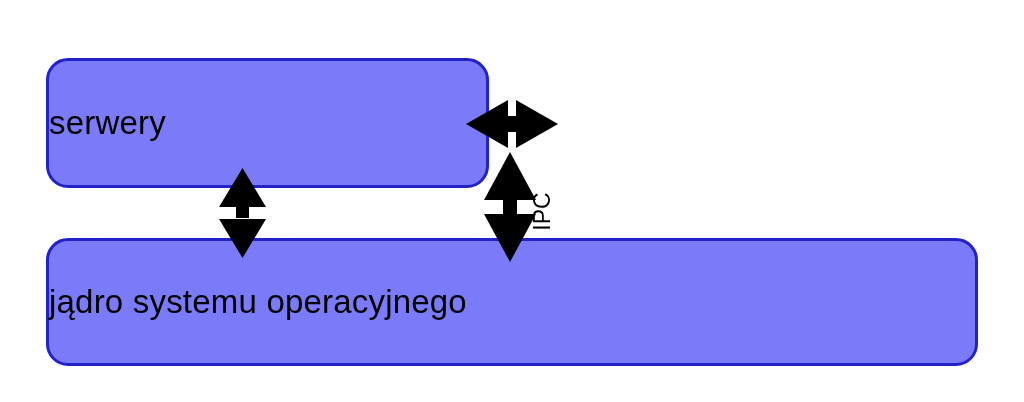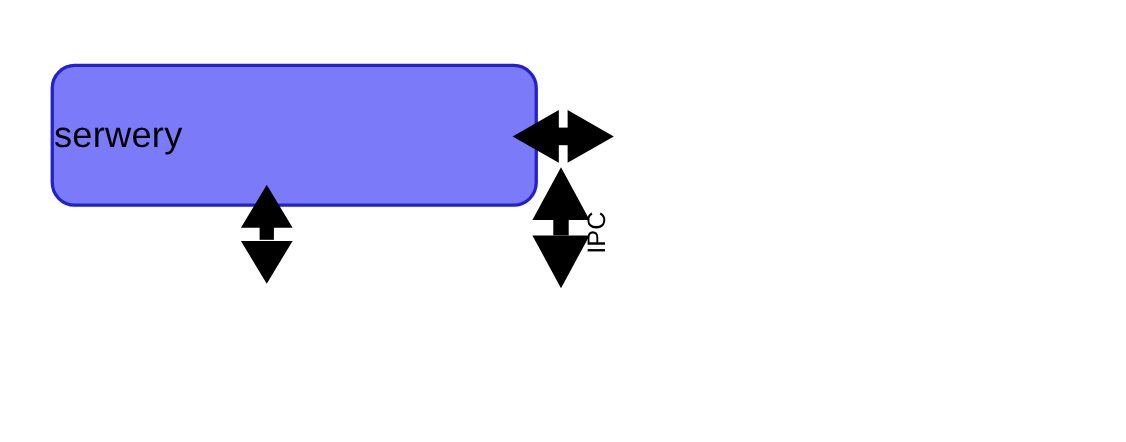--- a/index.html
+++ b/index.html
@@ -88,20 +88,23 @@
 </head>
 <body>
 
 <div id="canvas">
 
   <div class="node" id="node-servers" style="background:#7b7bfa; border-color:#2222c8;">
     <span class="node-label">serwery</span>
   </div>
 
 
+  <div class="node" id="node-kernel" style="background:#7b7bfa; border-color:#2222c8;">
+    <span class="node-label">jądro systemu operacyjnego</span>
+  </div>
 
   <svg id="connectors" viewBox="0 0 1024 402">
 
     <g>
       <rect x="500" y="116" width="24" height="16" fill="#000000"></rect>
       <polygon points="466,124 508,100 508,148" fill="#000000"></polygon>
       <polygon points="558,124 516,100 516,148" fill="#000000"></polygon>
     </g>
 
     <g>

